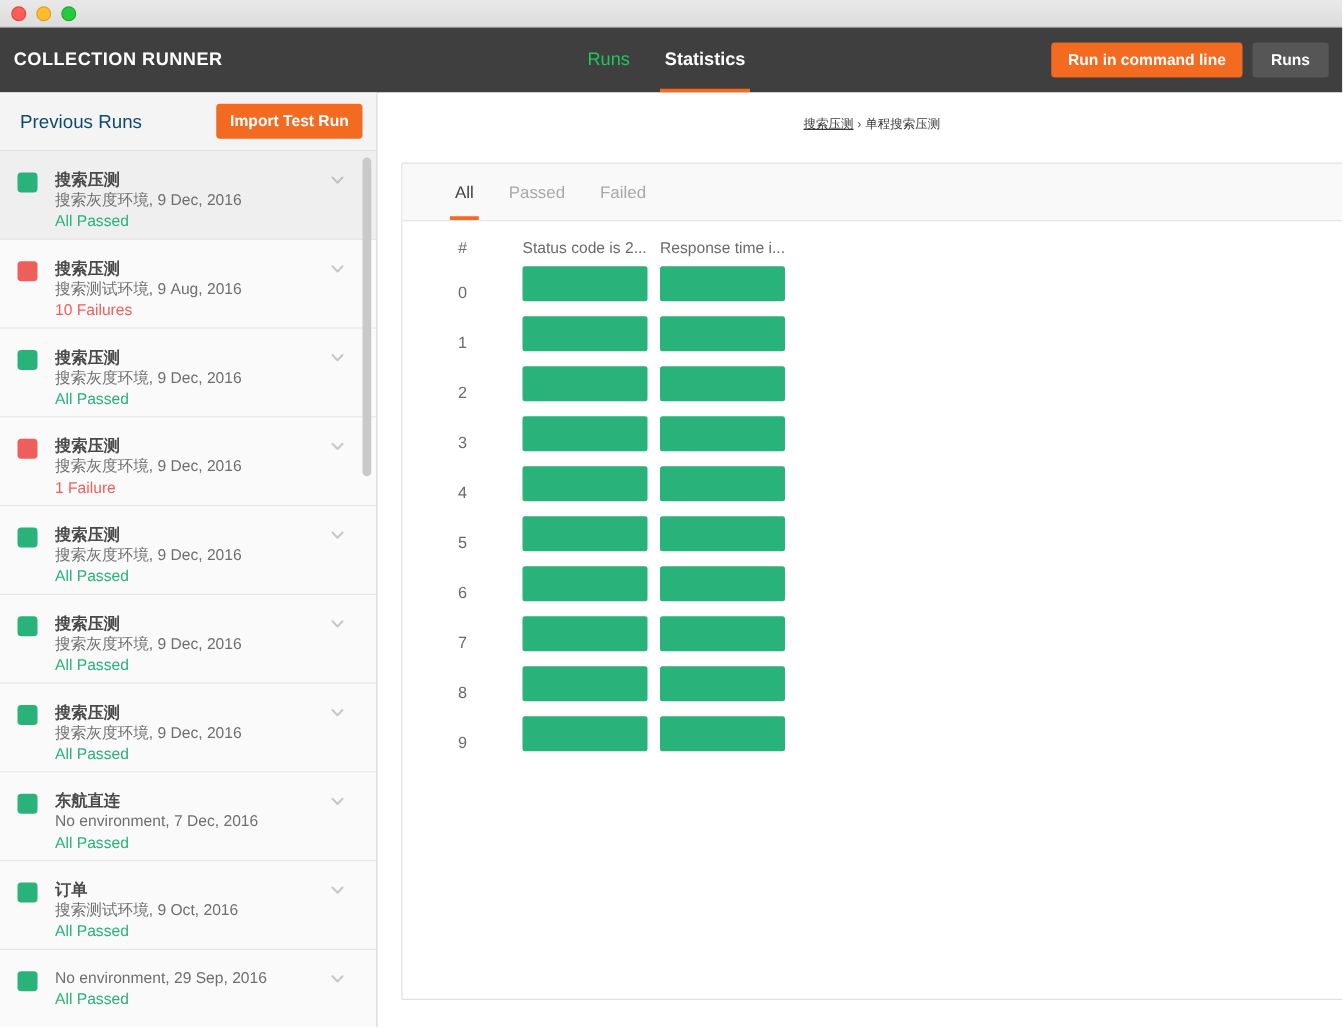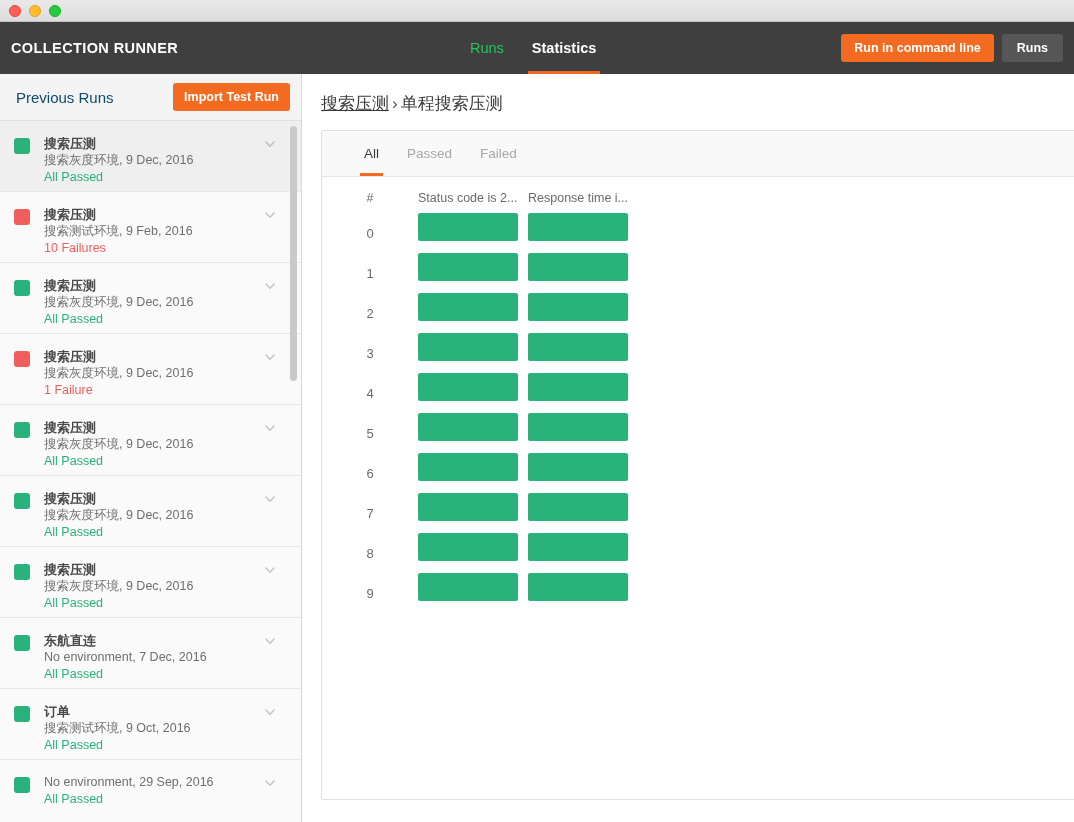--- a/index.html
+++ b/index.html
@@ -253,23 +253,24 @@
     position: absolute;
     top: 74px;
     left: 303px;
     width: 771px;
     height: 748px;
     background: #ffffff;
     overflow: hidden;
   }
   .breadcrumb {
     margin: 18px 0 0 18px;
-    font-size: 17px;
+    font-size: 10px;
     color: #3a3a3a;
     white-space: nowrap;
+    text-align: center;
   }
   .breadcrumb .crumb-link {
     text-decoration: underline;
     cursor: pointer;
     color: #3a3a3a;
   }
   .breadcrumb .crumb-sep {
     margin: 0 3px;
     color: #555;
   }
@@ -407,21 +408,21 @@
           <span class="chevron">
             <svg viewBox="0 0 14 14" width="14" height="14" aria-hidden="true">
               <path d="M3 5 L7 9.2 L11 5" fill="none" stroke="#8a8a8a" stroke-width="1.6" stroke-linecap="round" stroke-linejoin="round"></path>
             </svg>
           </span>
         </div>
         <div class="run-item">
           <span class="status-square" style="background: rgb(238, 95, 91);"></span>
           <div class="run-body">
             <div class="run-name">搜索压测</div>
-            <div class="run-meta">搜索测试环境, 9 Feb, 2016</div>
+            <div class="run-meta">搜索测试环境, 9 Aug, 2016</div>
             <div class="run-result fail">10 Failures</div>
           </div>
           <span class="chevron">
             <svg viewBox="0 0 14 14" width="14" height="14" aria-hidden="true">
               <path d="M3 5 L7 9.2 L11 5" fill="none" stroke="#8a8a8a" stroke-width="1.6" stroke-linecap="round" stroke-linejoin="round"></path>
             </svg>
           </span>
         </div>
         <div class="run-item">
           <span class="status-square" style="background: rgb(42, 178, 123);"></span>

